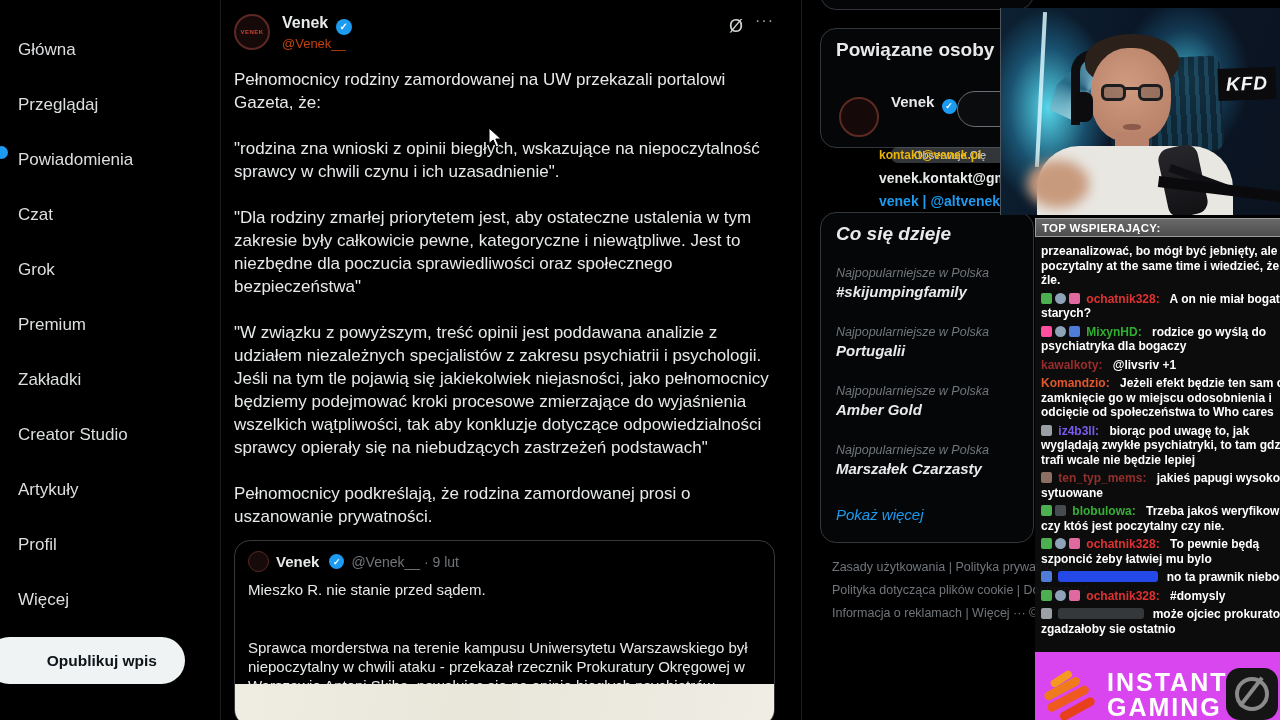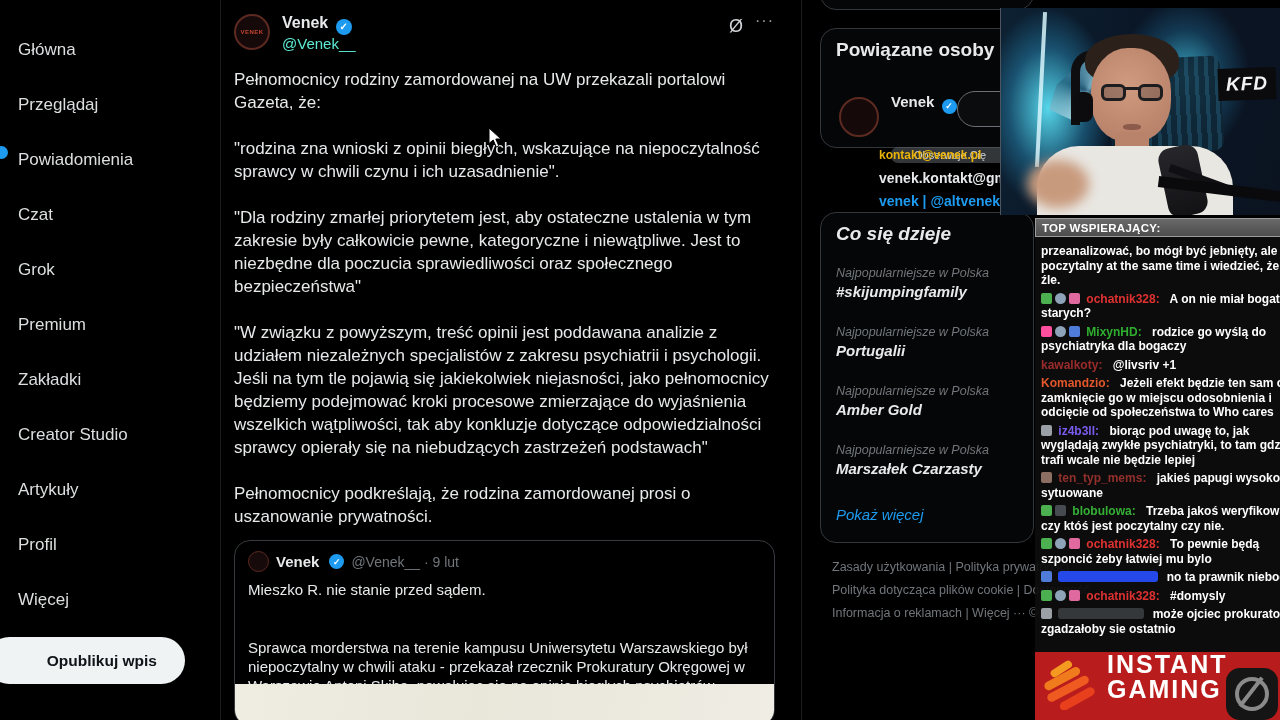--- a/index.html
+++ b/index.html
@@ -19,21 +19,21 @@
 
   
   .main-col{left:220px;top:0;width:582px;height:720px;border-left:1px solid rgba(47,51,54,.55);
             border-right:1px solid rgba(47,51,54,.55);box-sizing:border-box;}
   .avatar{width:36px;height:36px;border-radius:50%;background:#15090a;border:2px solid #5d2a22;
           display:flex;align-items:center;justify-content:center;color:#c4452f;
           font-size:6px;font-weight:700;letter-spacing:.5px;box-sizing:border-box;}
   .tw-head{left:13px;top:14px;display:flex;gap:12px;}
   .tw-names{line-height:18px;}
   .tw-name{font-size:16px;font-weight:700;color:#e7e9ea;}
-  .tw-handle{font-size:15px;color:#5eead4;}
+  .tw-handle{font-size:13px;color:#c2410c;}
   .vbadge{display:inline-flex;width:16px;height:16px;border-radius:50%;background:#1d9bf0;color:#fff;
           font-size:10px;align-items:center;justify-content:center;vertical-align:-2px;margin-left:3px;font-weight:700;}
   .grok-ic{left:508px;top:16px;font-size:18px;color:#cfd3d6;cursor:pointer;}
   .more-ic{left:534px;top:12px;font-size:16px;color:#9aa0a4;letter-spacing:1px;cursor:pointer;}
   .tw-body{left:13px;top:68px;width:542px;font-size:17px;line-height:23px;color:#e7e9ea;}
   .tw-body p{margin:0 0 23px 0;}
 
   .quote{left:13px;top:540px;width:541px;height:186px;border:1px solid #363a3e;border-radius:16px;
          overflow:hidden;box-sizing:border-box;background:#000;}
   .q-head{position:absolute;left:13px;top:10px;display:flex;align-items:center;gap:7px;}
@@ -132,21 +132,21 @@
   .b-heart{background:#ff4f9e}.b-blue{background:#4f7bd9}.b-gray{background:#9aa0a6}
   .b-brown{background:#8d6e63}.b-dark{background:#454b50}
   .u{margin-right:7px;}
   .u-red{color:#e03131}.u-green{color:#2fae2f}.u-dred{color:#9c2b2b}.u-orange{color:#e2572b}
   .u-violet{color:#7b5cf0}.u-dred2{color:#93302c}.u-green2{color:#35b035}
   .pill{display:inline-block;height:11px;border-radius:3px;vertical-align:-1px;margin-right:5px;}
   .pill-blue{width:100px;background:#2549e8;}
   .pill-dark{width:86px;background:#35383b;}
 
   
-  .ig{left:1035px;top:652px;width:245px;height:68px;z-index:35;background:#b91c1c;display:flex;align-items:flex-start;}
+  .ig{left:1035px;top:652px;width:245px;height:68px;z-index:35;background:#d946ef;display:flex;align-items:flex-end;}
   .ig-logo{margin-left:6px;}
   .ig-text{margin-left:8px;color:#fff;font-weight:700;font-size:25px;line-height:25px;letter-spacing:2px;}
   .ig-badge{position:absolute;right:2px;top:16px;width:52px;height:52px;background:#151515;border-radius:14px;
         display:flex;align-items:center;justify-content:center;}
   .ig-circle{width:26px;height:26px;border:4px solid #8a8a8a;border-radius:50%;position:relative;}
   .ig-circle:after{content:"";position:absolute;left:10px;top:-7px;width:4px;height:36px;background:#8a8a8a;
         transform:rotate(38deg);}
 </style>
 </head>
 <body>

